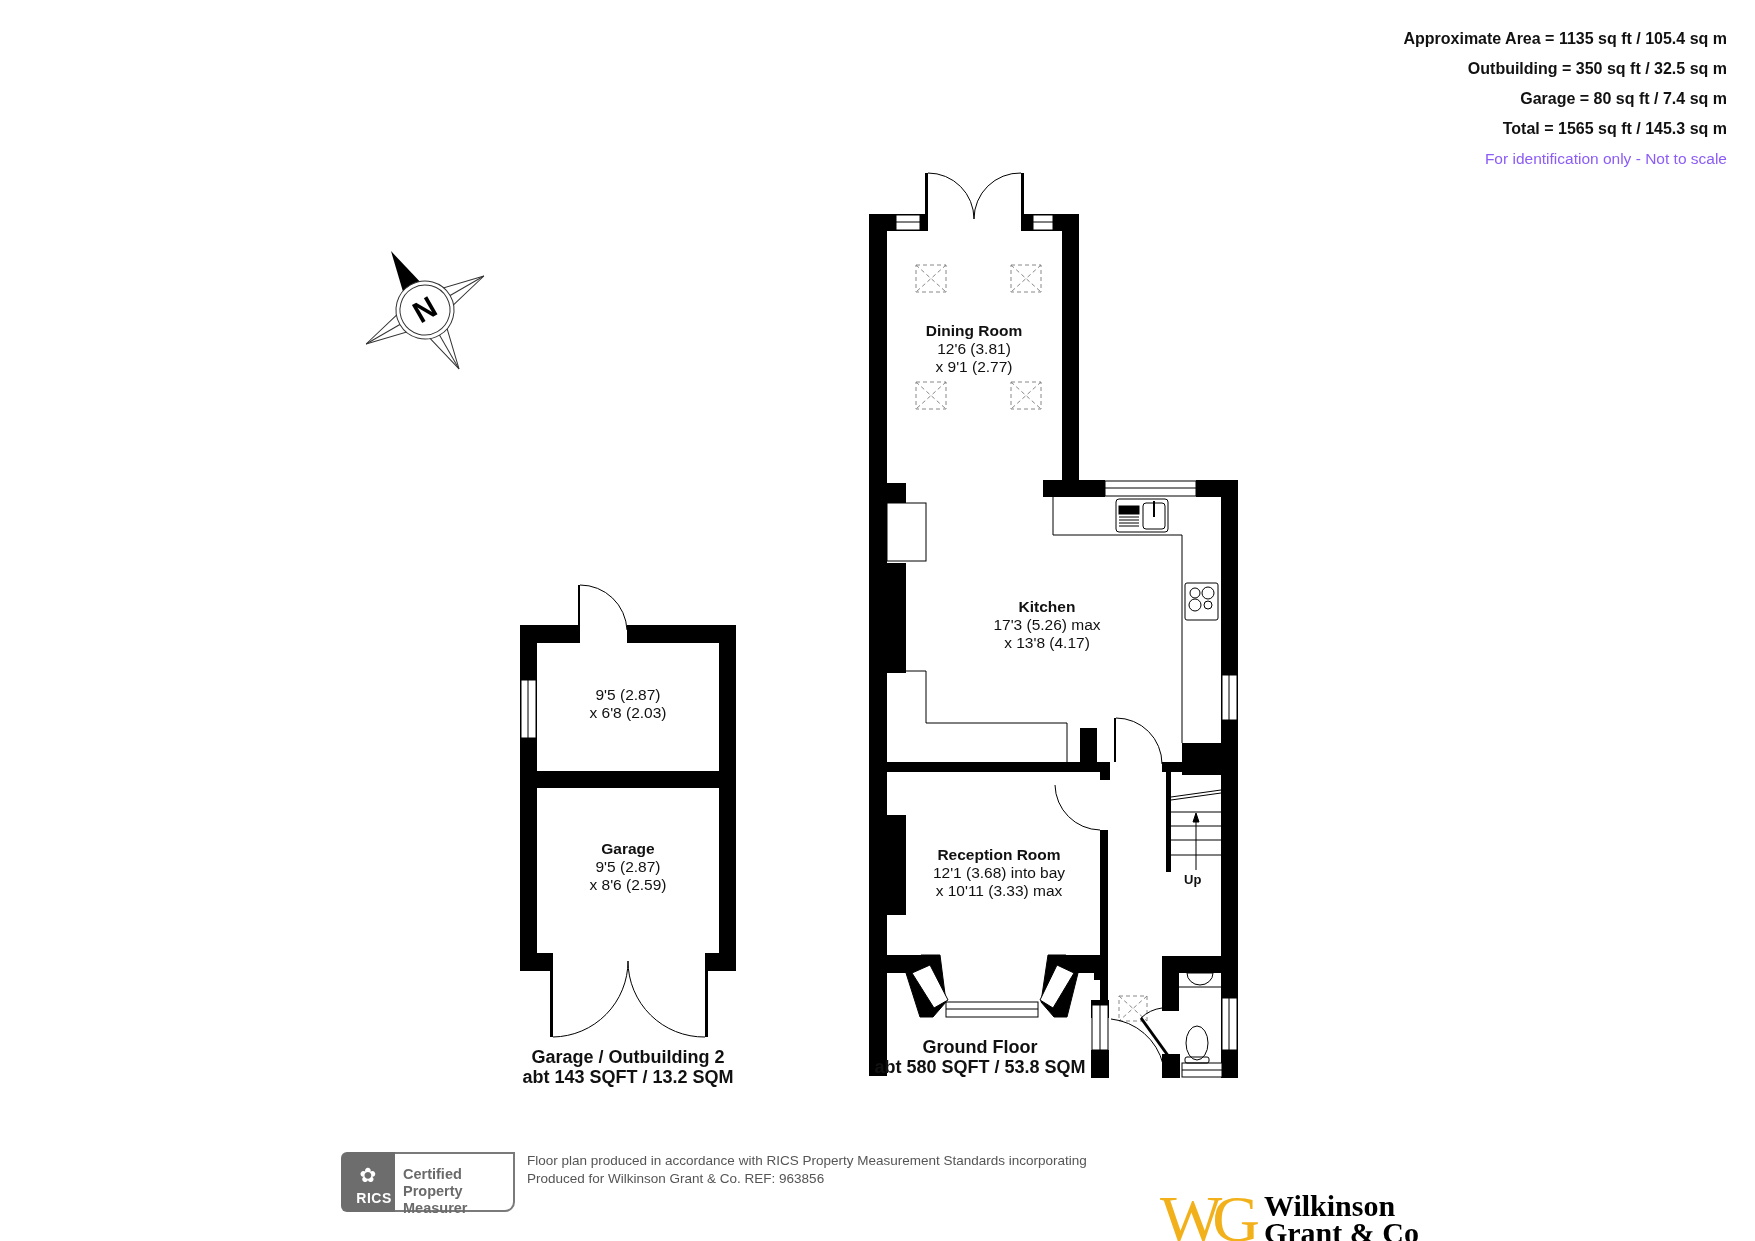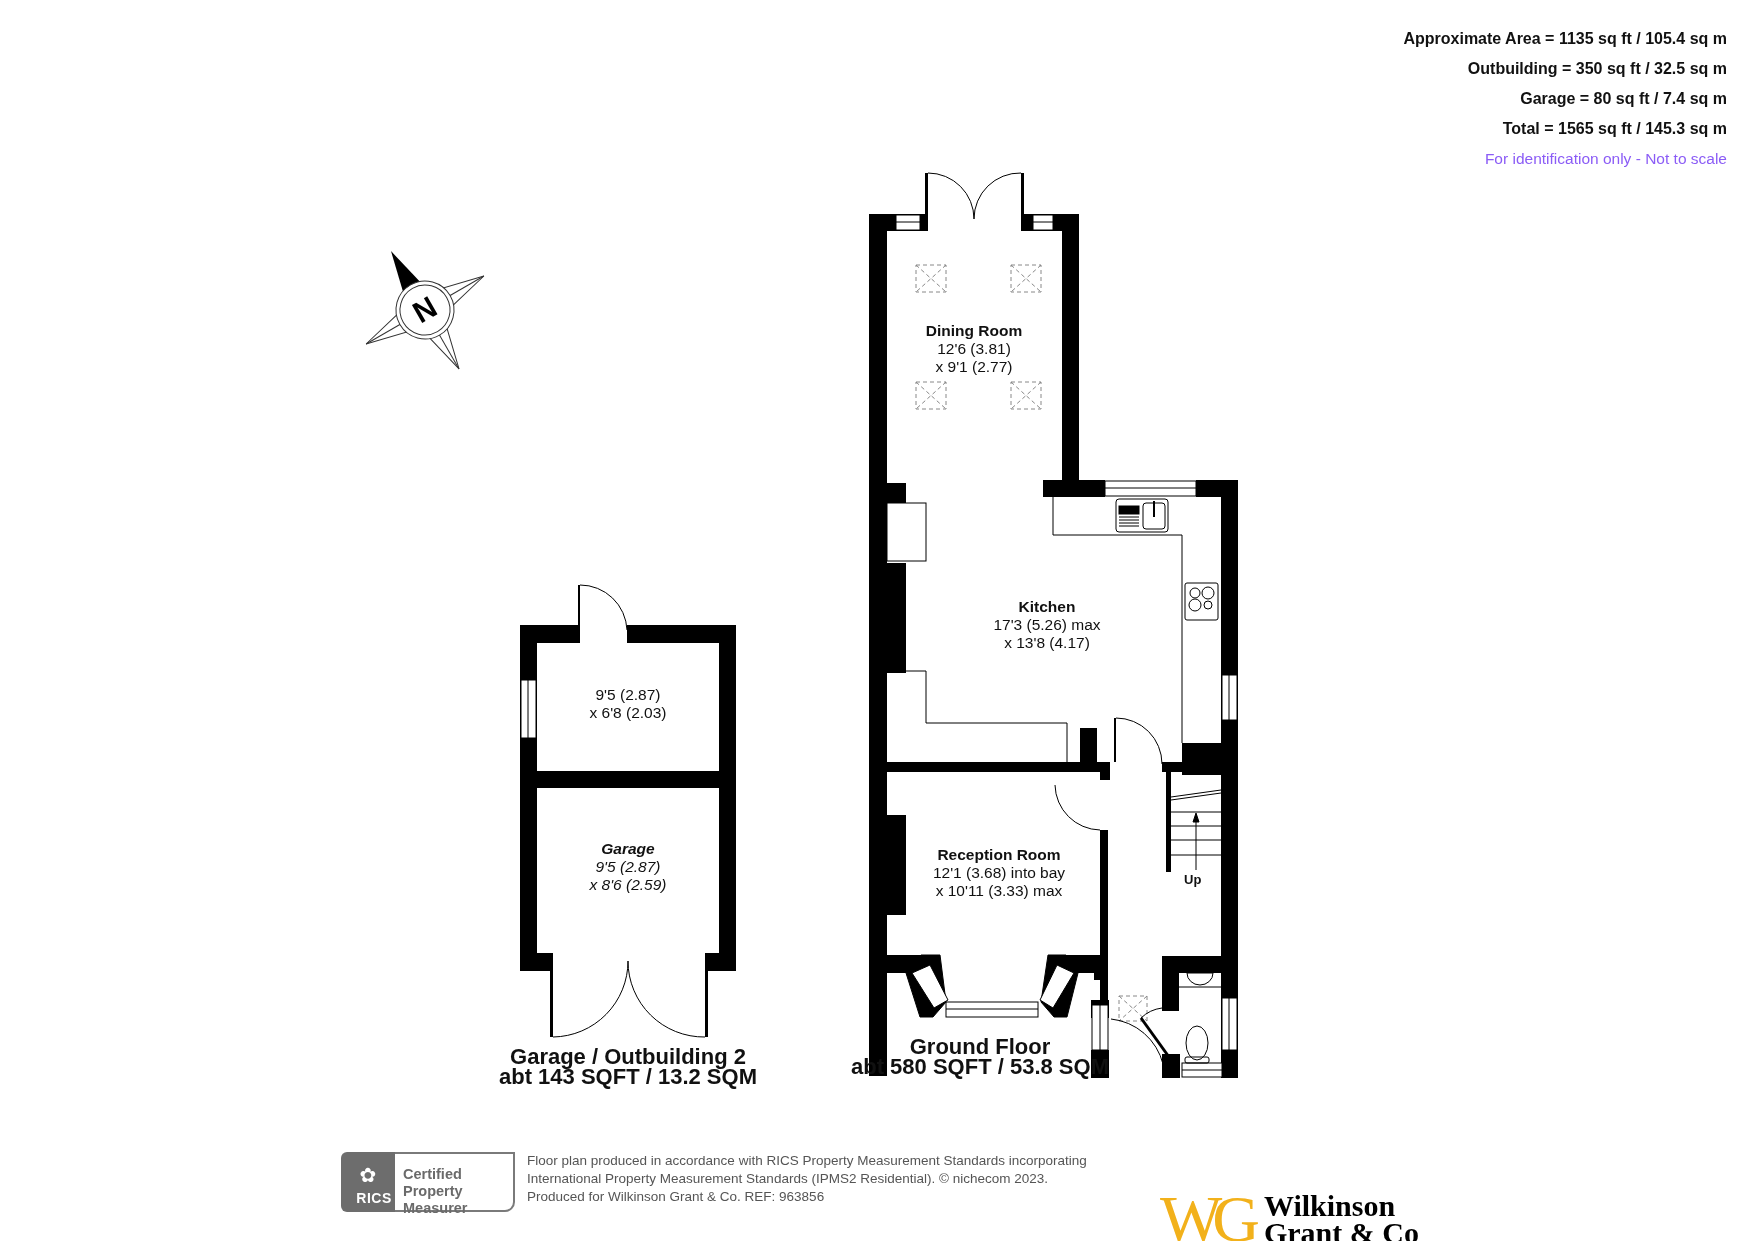--- a/index.html
+++ b/index.html
@@ -3,21 +3,21 @@
 <meta charset="utf-8">
 <style>
   html,body{margin:0;padding:0;background:#ffffff;}
   body{width:1755px;height:1241px;position:relative;overflow:hidden;font-family:"Liberation Sans",sans-serif;color:#111;}
   .area-summary{position:absolute;right:28px;top:24px;text-align:right;}
   .area-line{font-size:16px;line-height:30px;color:#111;font-weight:bold;}
   .area-note{font-size:15.5px;line-height:26px;color:#8b5cf6;margin-top:2px;}
   svg.plan{position:absolute;left:0;top:0;}
   .room-label{position:absolute;text-align:center;font-size:15.5px;line-height:18px;color:#111;transform:translateX(-50%);white-space:nowrap;}
   .room-label .rname{font-weight:bold;}
-  .floor-label{position:absolute;text-align:center;font-weight:bold;font-size:22px;line-height:20px;transform:translateX(-50%);white-space:nowrap;}
+  .floor-label{position:absolute;text-align:center;font-weight:bold;font-size:18px;line-height:20px;transform:translateX(-50%);white-space:nowrap;}
   .up-label{position:absolute;font-weight:bold;font-size:13px;}
   .footer-rics{position:absolute;left:341px;top:1152px;width:174px;height:60px;display:flex;}
   .rics-dark{width:54px;height:60px;background:#6d6d6d;border-radius:6px 0 0 6px;color:#fff;display:flex;flex-direction:column;align-items:center;justify-content:flex-end;padding-bottom:6px;box-sizing:border-box;}
   .rics-dark .lion{font-size:20px;line-height:22px;margin-bottom:4px;}
   .rics-dark .rics-text{font-weight:bold;font-size:14px;letter-spacing:0.5px;margin-left:12px;}
   .rics-box{flex:1;border:2px solid #7a7a7a;border-left:none;border-radius:0 0 10px 0;padding:12px 8px;box-sizing:border-box;color:#6a6a6a;font-weight:bold;font-size:14.5px;line-height:17px;}
   .footer-text{position:absolute;left:527px;top:1152px;font-size:13.5px;line-height:18px;color:#555;}
   .wg-logo{position:absolute;left:1160px;top:1189px;display:flex;align-items:center;}
   .wg-mark{font-family:"Liberation Serif",serif;font-size:66px;line-height:60px;color:#f2b11b;letter-spacing:-10px;font-weight:normal;margin-right:14px;}
   .wg-name{font-family:"Liberation Serif",serif;font-size:30px;line-height:27px;color:#000000;font-weight:bold;}
@@ -237,21 +237,21 @@
 <div class="up-label" style="left:1184px;top:872px;">Up</div>
 <div class="floor-label" style="left:980px;top:1037px;">
   <div>Ground Floor</div>
   <div>abt 580 SQFT / 53.8 SQM</div>
 </div>
 
 <div class="room-label" style="left:628px;top:686px;">
   <div>9'5 (2.87)</div>
   <div>x 6'8 (2.03)</div>
 </div>
-<div class="room-label" style="left:628px;top:840px;font-style:italic;">
+<div class="room-label" style="left:628px;top:840px;">
   <div class="rname">Garage</div>
   <div>9'5 (2.87)</div>
   <div>x 8'6 (2.59)</div>
 </div>
 <div class="floor-label" style="left:628px;top:1047px;">
   <div>Garage / Outbuilding 2</div>
   <div>abt 143 SQFT / 13.2 SQM</div>
 </div>
 
 <div class="footer-rics">
@@ -260,21 +260,20 @@
     <span class="rics-text">RICS</span>
   </div>
   <div class="rics-box">
     <div>Certified</div>
     <div>Property</div>
     <div>Measurer</div>
   </div>
 </div>
 <div class="footer-text">
   <div>Floor plan produced in accordance with RICS Property Measurement Standards incorporating</div>
-  <div>International Property Measurement Standards (IPMS2 Residential).   © nichecom 2023.</div>
   <div>Produced for Wilkinson Grant &amp; Co.   REF: 963856</div>
 </div>
 <div class="wg-logo">
   <div class="wg-mark">WG</div>
   <div class="wg-name">
     <div>Wilkinson</div>
     <div>Grant &amp; Co</div>
   </div>
 </div>
 

